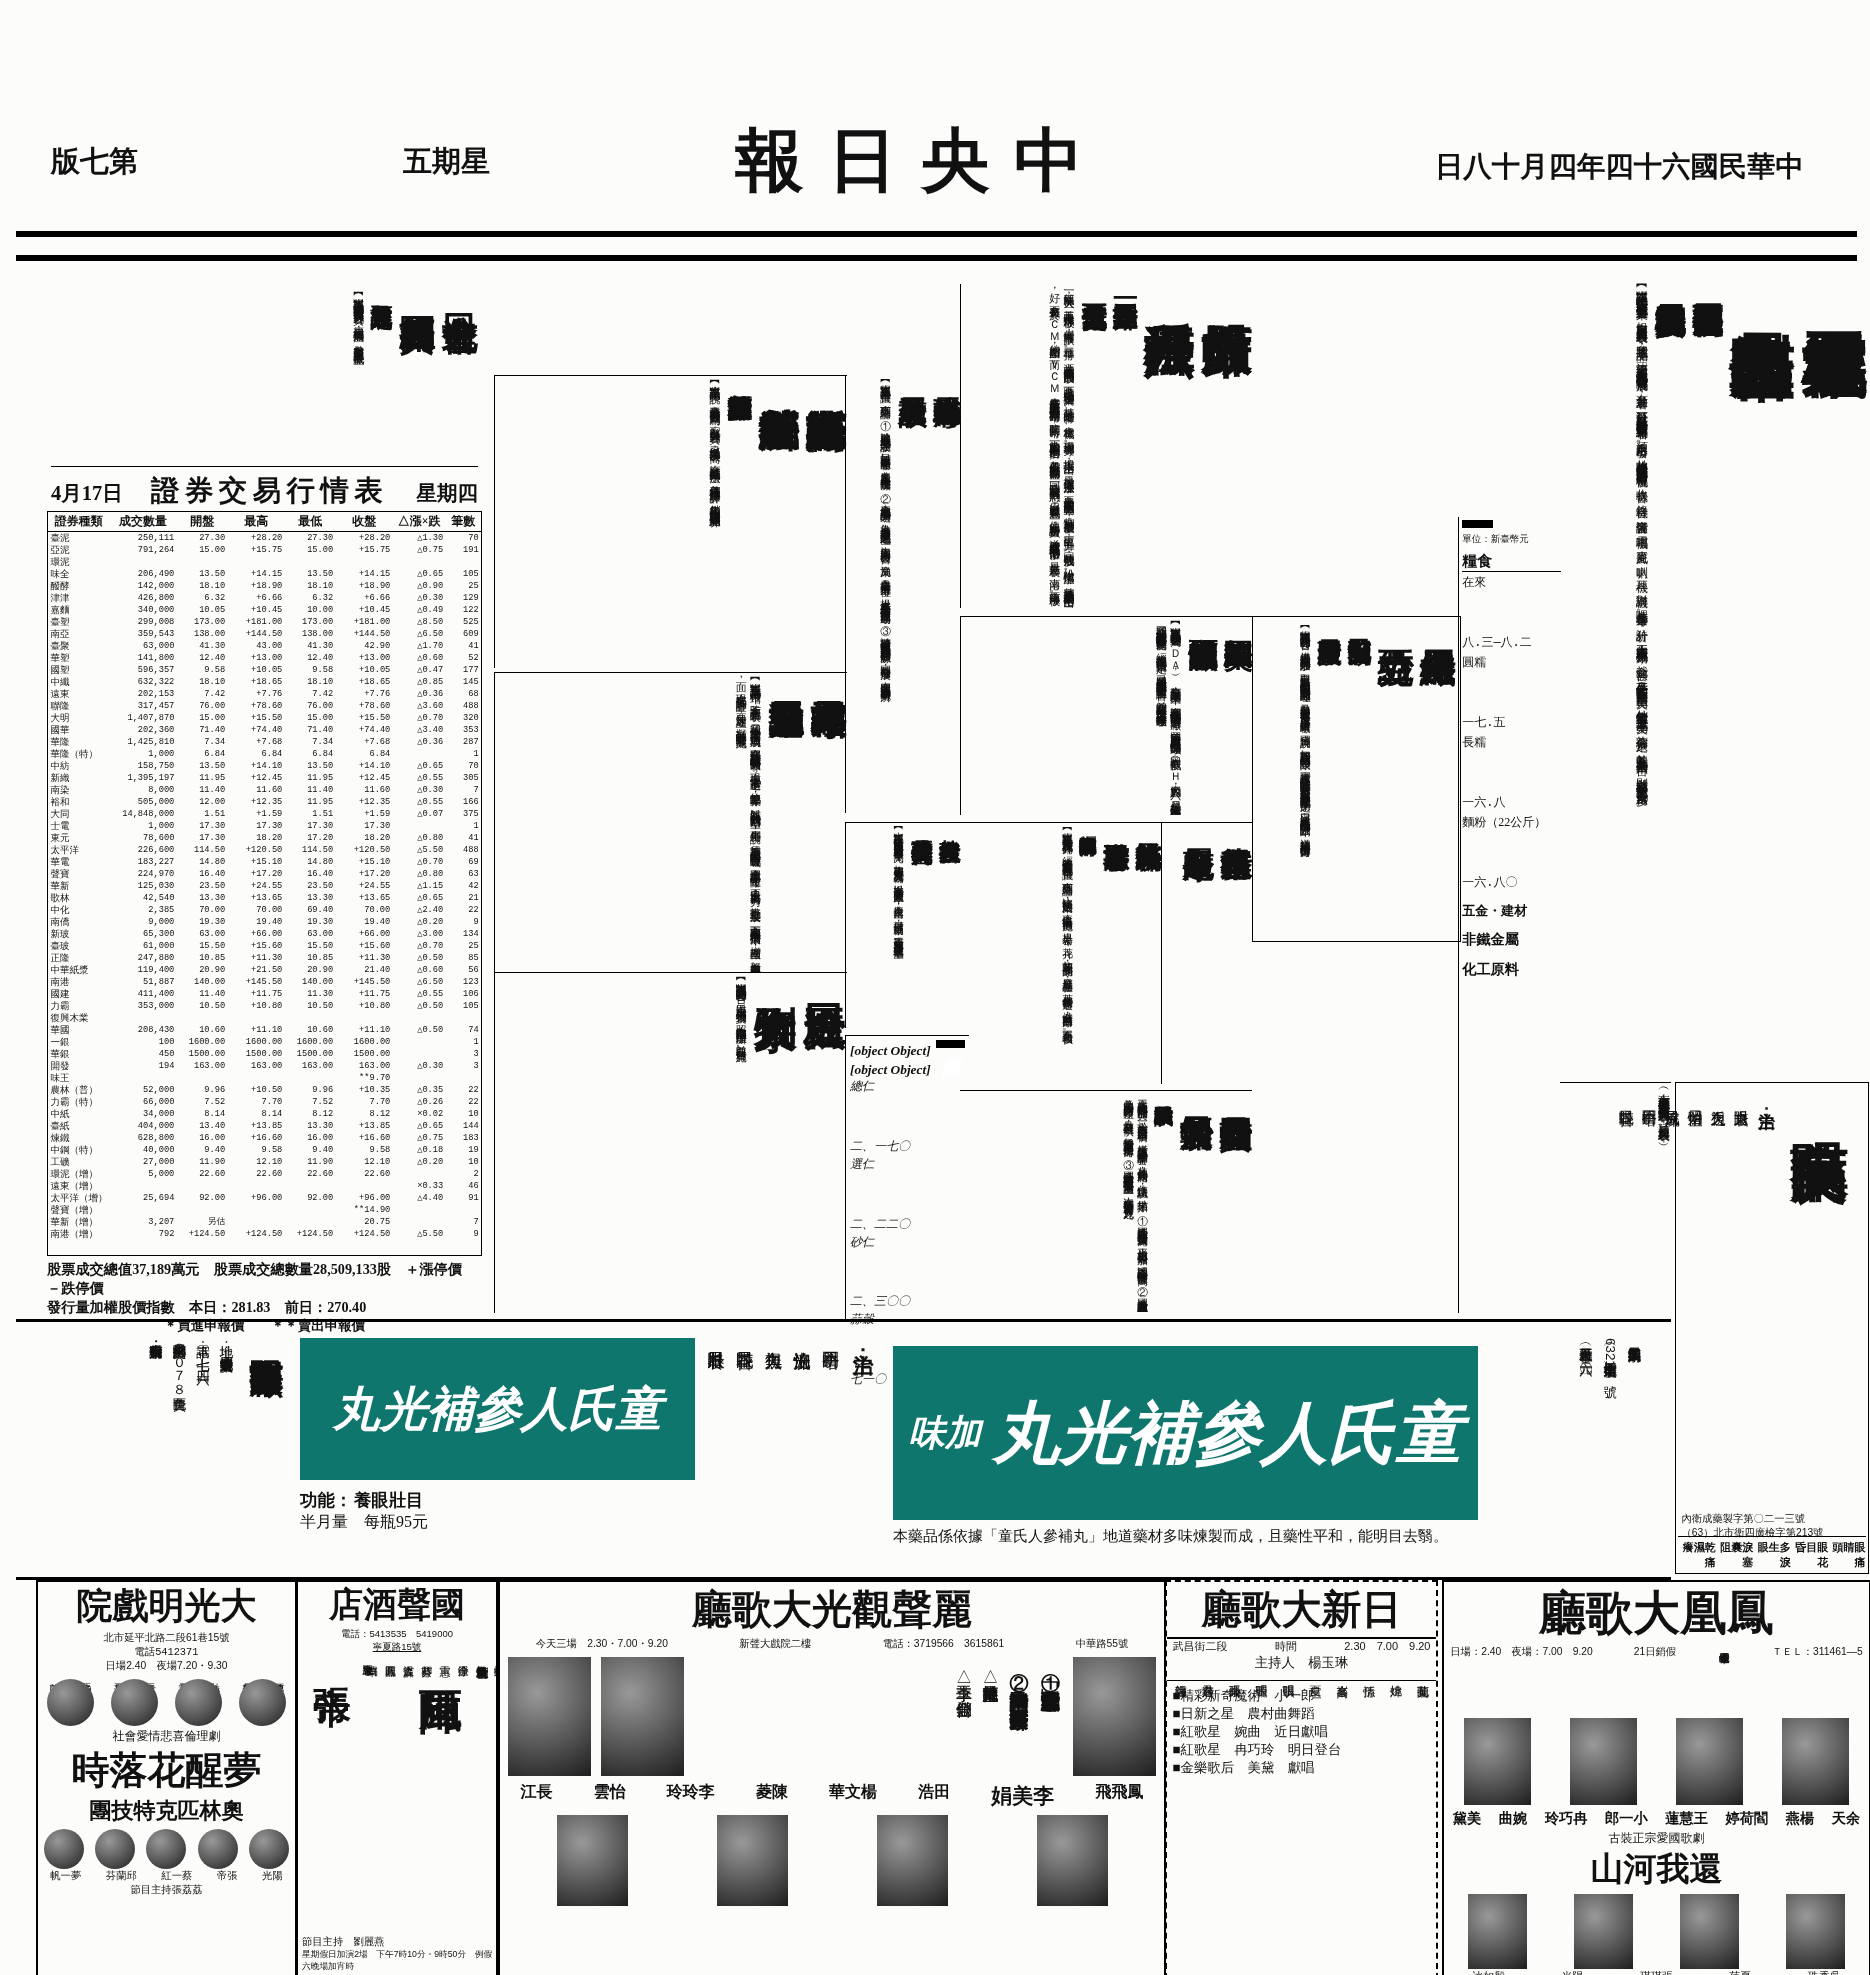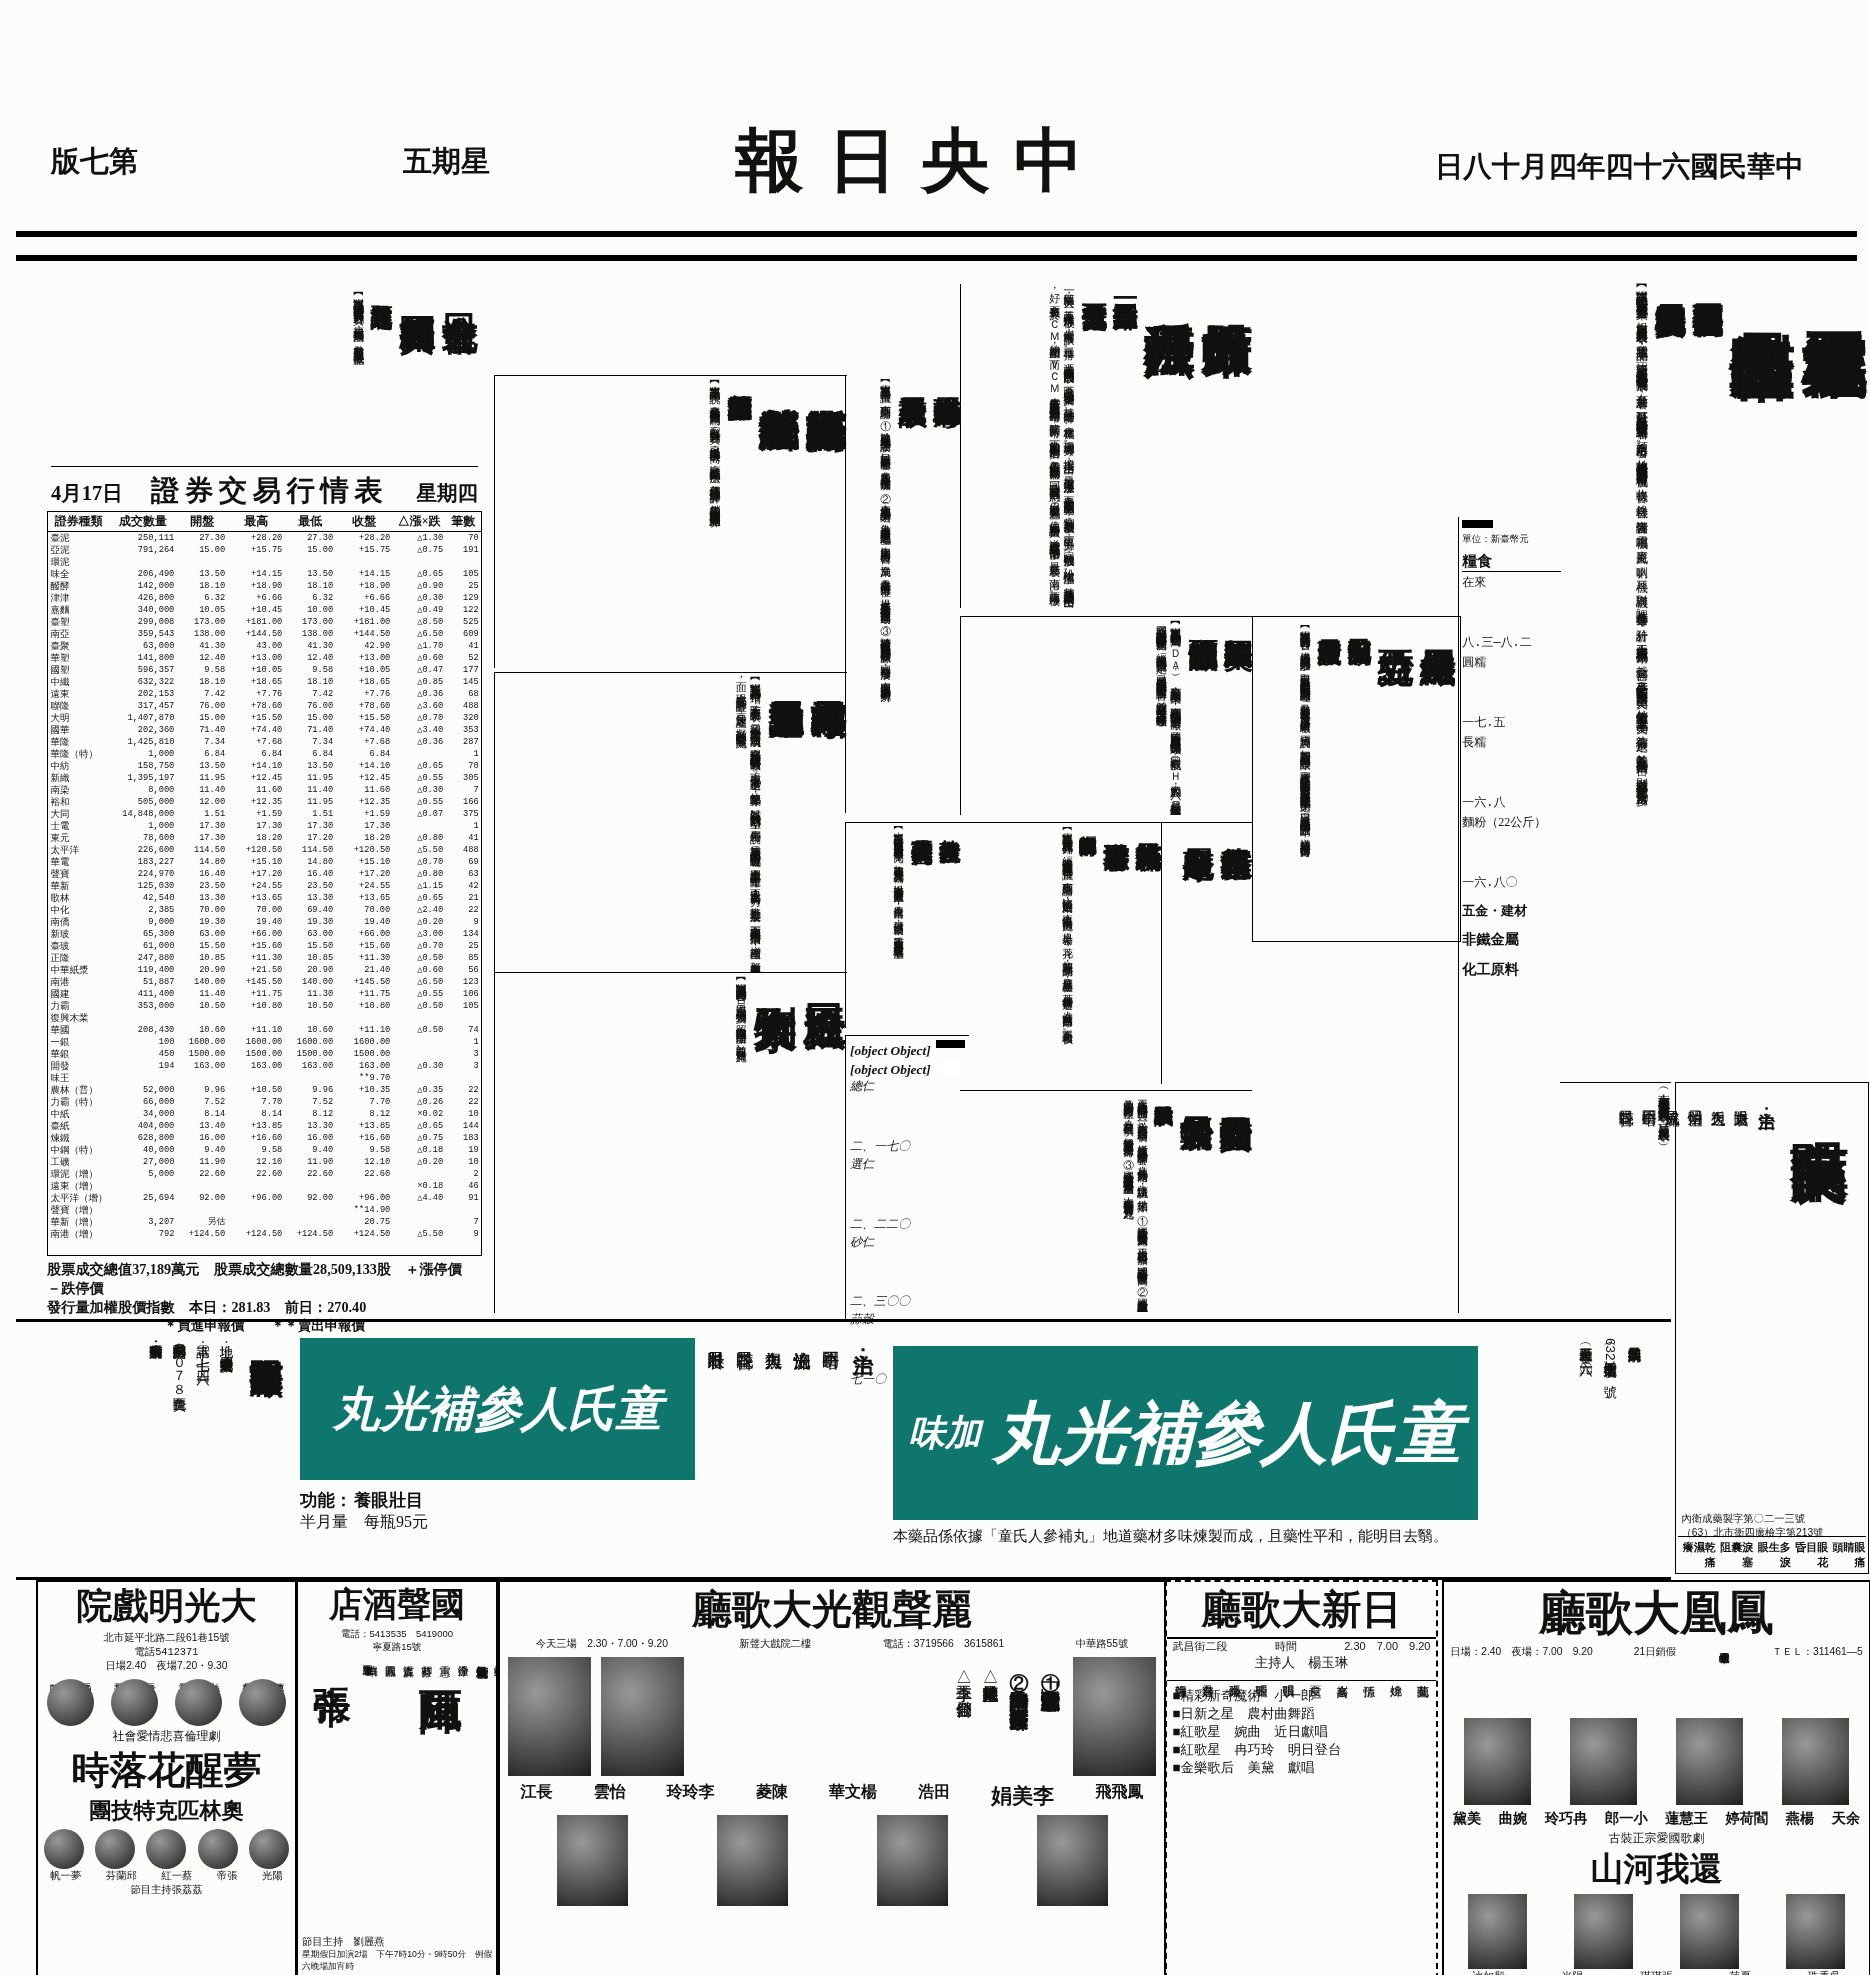--- a/index.html
+++ b/index.html
@@ -807,21 +807,21 @@
               <td>2</td>
             </tr>
 
             <tr>
               <td>遠東（增）</td>
               <td></td>
               <td></td>
               <td></td>
               <td></td>
               <td></td>
-              <td>×0.18</td>
+              <td>×0.33</td>
               <td>46</td>
             </tr>
 
             <tr>
               <td>太平洋（增）</td>
               <td>25,694</td>
               <td>92.00</td>
               <td>+96.00</td>
               <td>92.00</td>
               <td>+96.00</td>
@@ -968,21 +968,21 @@
         <span class="serif rtl" style="font-size:10.3px;">蔡一紅</span>
         <span class="serif rtl" style="font-size:10.3px;">邱蘭芬</span>
         <span class="serif rtl" style="font-size:10.3px;">夢一帆</span>
       </div>
     <div class="serif" style="font-size:10.3px;text-align:center;">節目主持張荔荔</div>
   </div>
 
   <div class="theater" style="left:296px;top:1580px;width:198px;height:395px;">
     <div class="serif b rtl" style="font-size:34px;text-align:center;">國聲酒店</div>
     <div style="font-size:9.5px;text-align:center;">電話：5413535　5419000</div>
-    <div style="font-size:9.5px;text-align:center;">寧夏路15號</div>
+    <div style="font-size:9.5px;text-align:center;text-decoration:underline;">寧夏路15號</div>
     <div class="v" style="position:absolute;right:5.5px;top:75px;height:245px;">
       <span class="serif" style="display:block;font-size:12px;margin-left:4px;">社會悲愛情劇</span>
       <span class="serif b" style="display:block;font-size:43px;">風雨陣陣</span>
     </div>
     <div class="v" style="position:absolute;left:63px;top:75px;height:245px;">
 
     <span class="serif" style="display:block;font-size:11px;margin-left:3.2px;">楊海虹</span>
         <span class="serif" style="display:block;font-size:11px;margin-left:3.2px;">廖佩如</span>
         <span class="serif" style="display:block;font-size:11px;margin-left:3.2px;">徐金淨</span>
         <span class="serif" style="display:block;font-size:11px;margin-left:3.2px;">雷惠</span>

